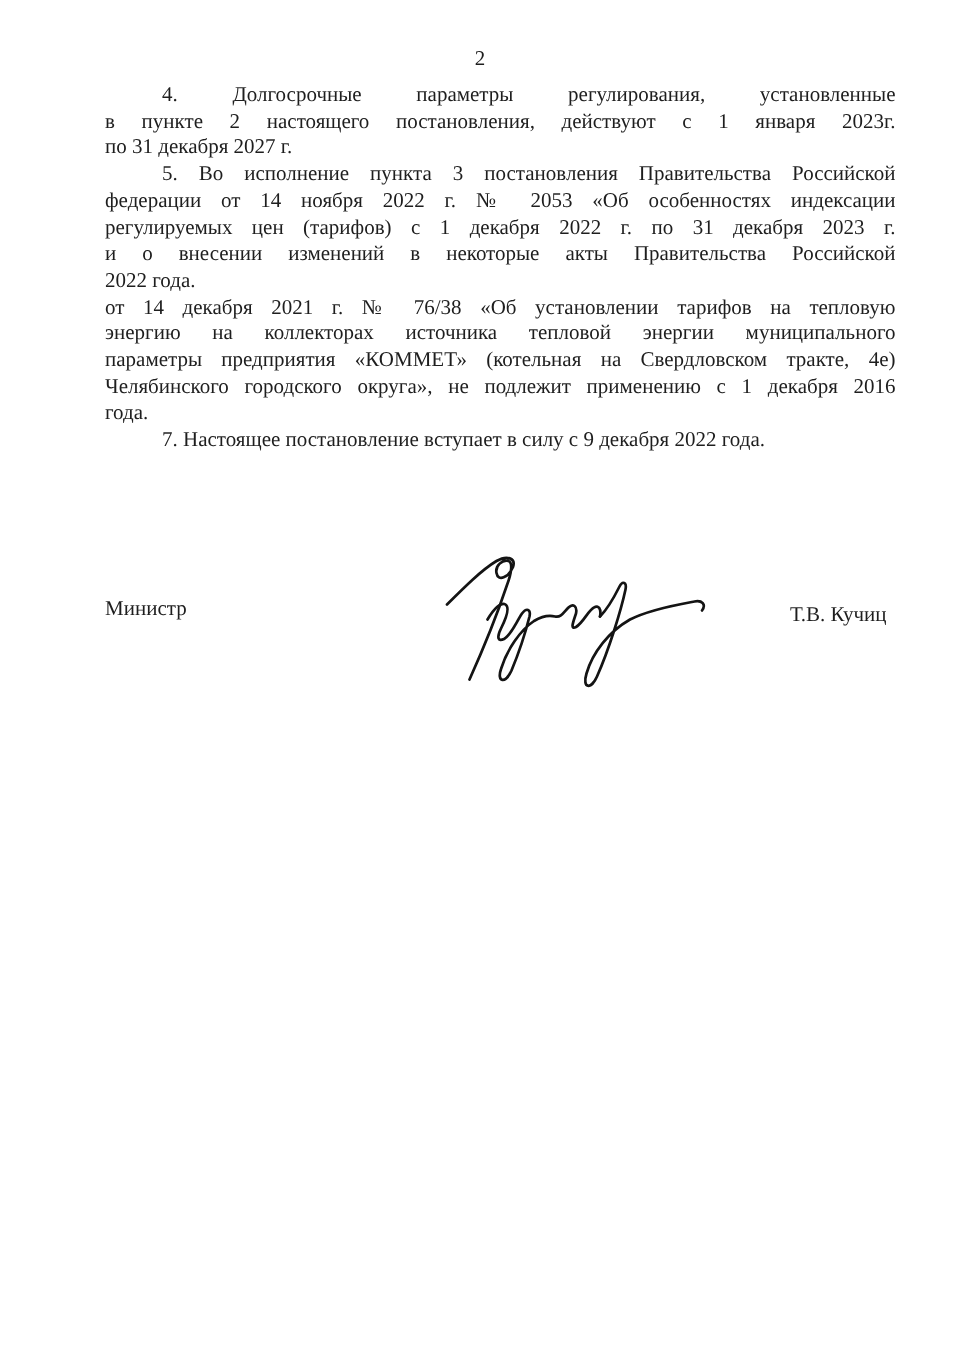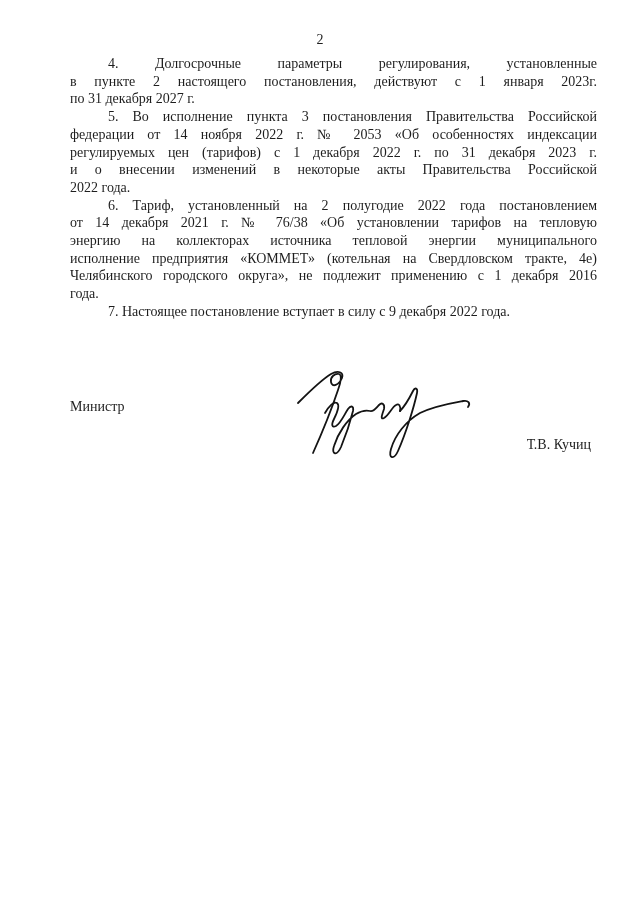--- a/index.html
+++ b/index.html
@@ -40,21 +40,20 @@
     position: absolute;
     left: 70px; top: 398px;
     font-size: 14px;
     line-height: 17px;
   }
   .sig-name {
     position: absolute;
     right: 49px; top: 402px;
     font-size: 14px;
     line-height: 17px;
-    margin-top: 34px;
   }
   .signature-svg {
     position: absolute;
     left: 268px; top: 363px;
     width: 210px; height: 110px;
   }
   .signature-svg path {
     fill: none;
     stroke: #141414;
     stroke-width: 1.8;
@@ -74,24 +73,23 @@
     <span class="ln last">по 31 декабря 2027 г.</span>
   </p>
   <p class="para">
     <span class="ln first">5. Во исполнение пункта 3 постановления Правительства Российской</span>
     <span class="ln">федерации от 14 ноября 2022 г. № 2053 «Об особенностях индексации</span>
     <span class="ln">регулируемых цен (тарифов) с 1 декабря 2022 г. по 31 декабря 2023 г.</span>
     <span class="ln">и о внесении изменений в некоторые акты Правительства Российской</span>
     <span class="ln last">2022 года.</span>
   </p>
   <p class="para">
-    <span class="ln first">6. Тариф, установленный на 2 полугодие 2022 года постановлением</span>
     <span class="ln">от 14 декабря 2021 г. № 76/38 «Об установлении тарифов на тепловую</span>
     <span class="ln">энергию на коллекторах источника тепловой энергии муниципального</span>
-    <span class="ln">исполнение предприятия «КОММЕТ» (котельная на Свердловском тракте, 4е)</span>
+    <span class="ln">параметры предприятия «КОММЕТ» (котельная на Свердловском тракте, 4е)</span>
     <span class="ln">Челябинского городского округа», не подлежит применению с 1 декабря 2016</span>
     <span class="ln last">года.</span>
   </p>
   <p class="para">
     <span class="ln first last">7. Настоящее постановление вступает в силу с 9 декабря 2022 года.</span>
   </p>
 </div>
 
 <span class="sig-role">Министр</span>
 

